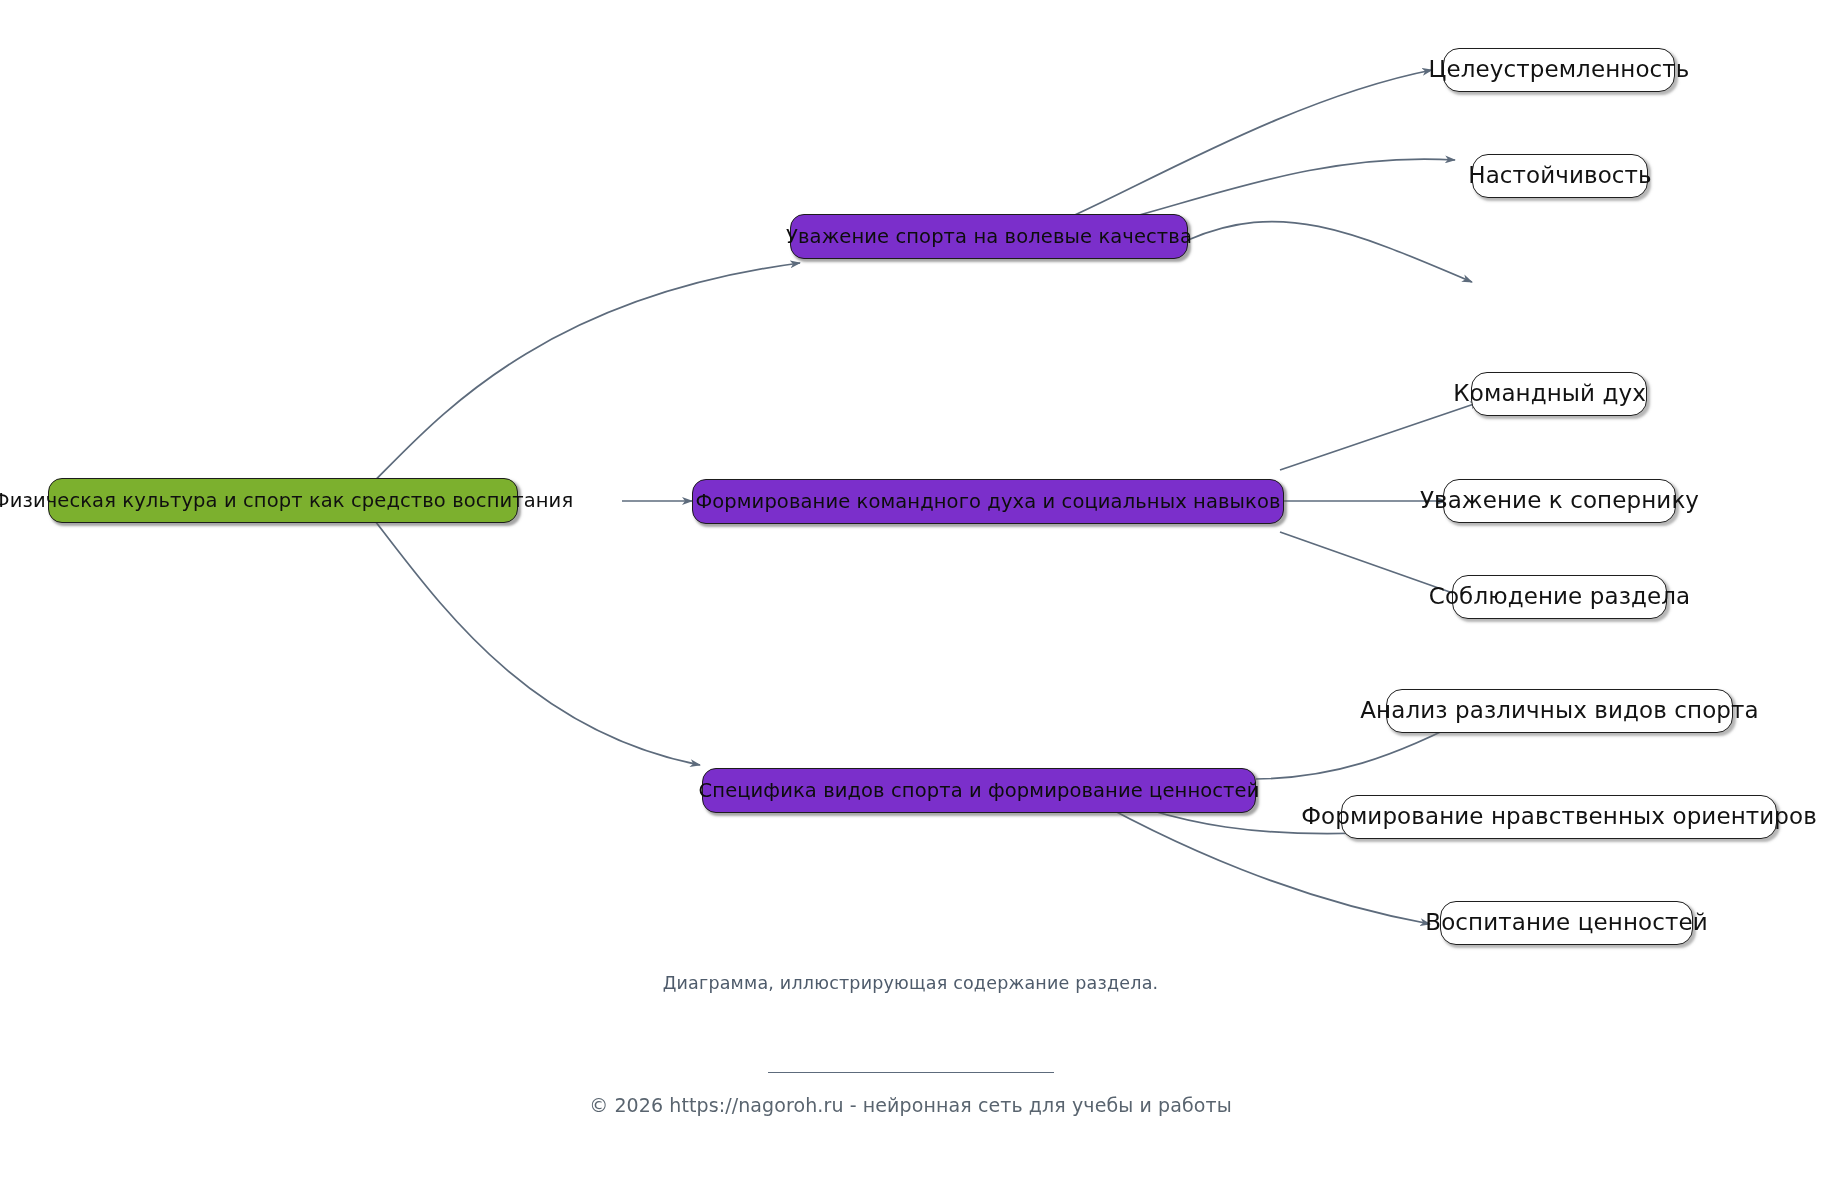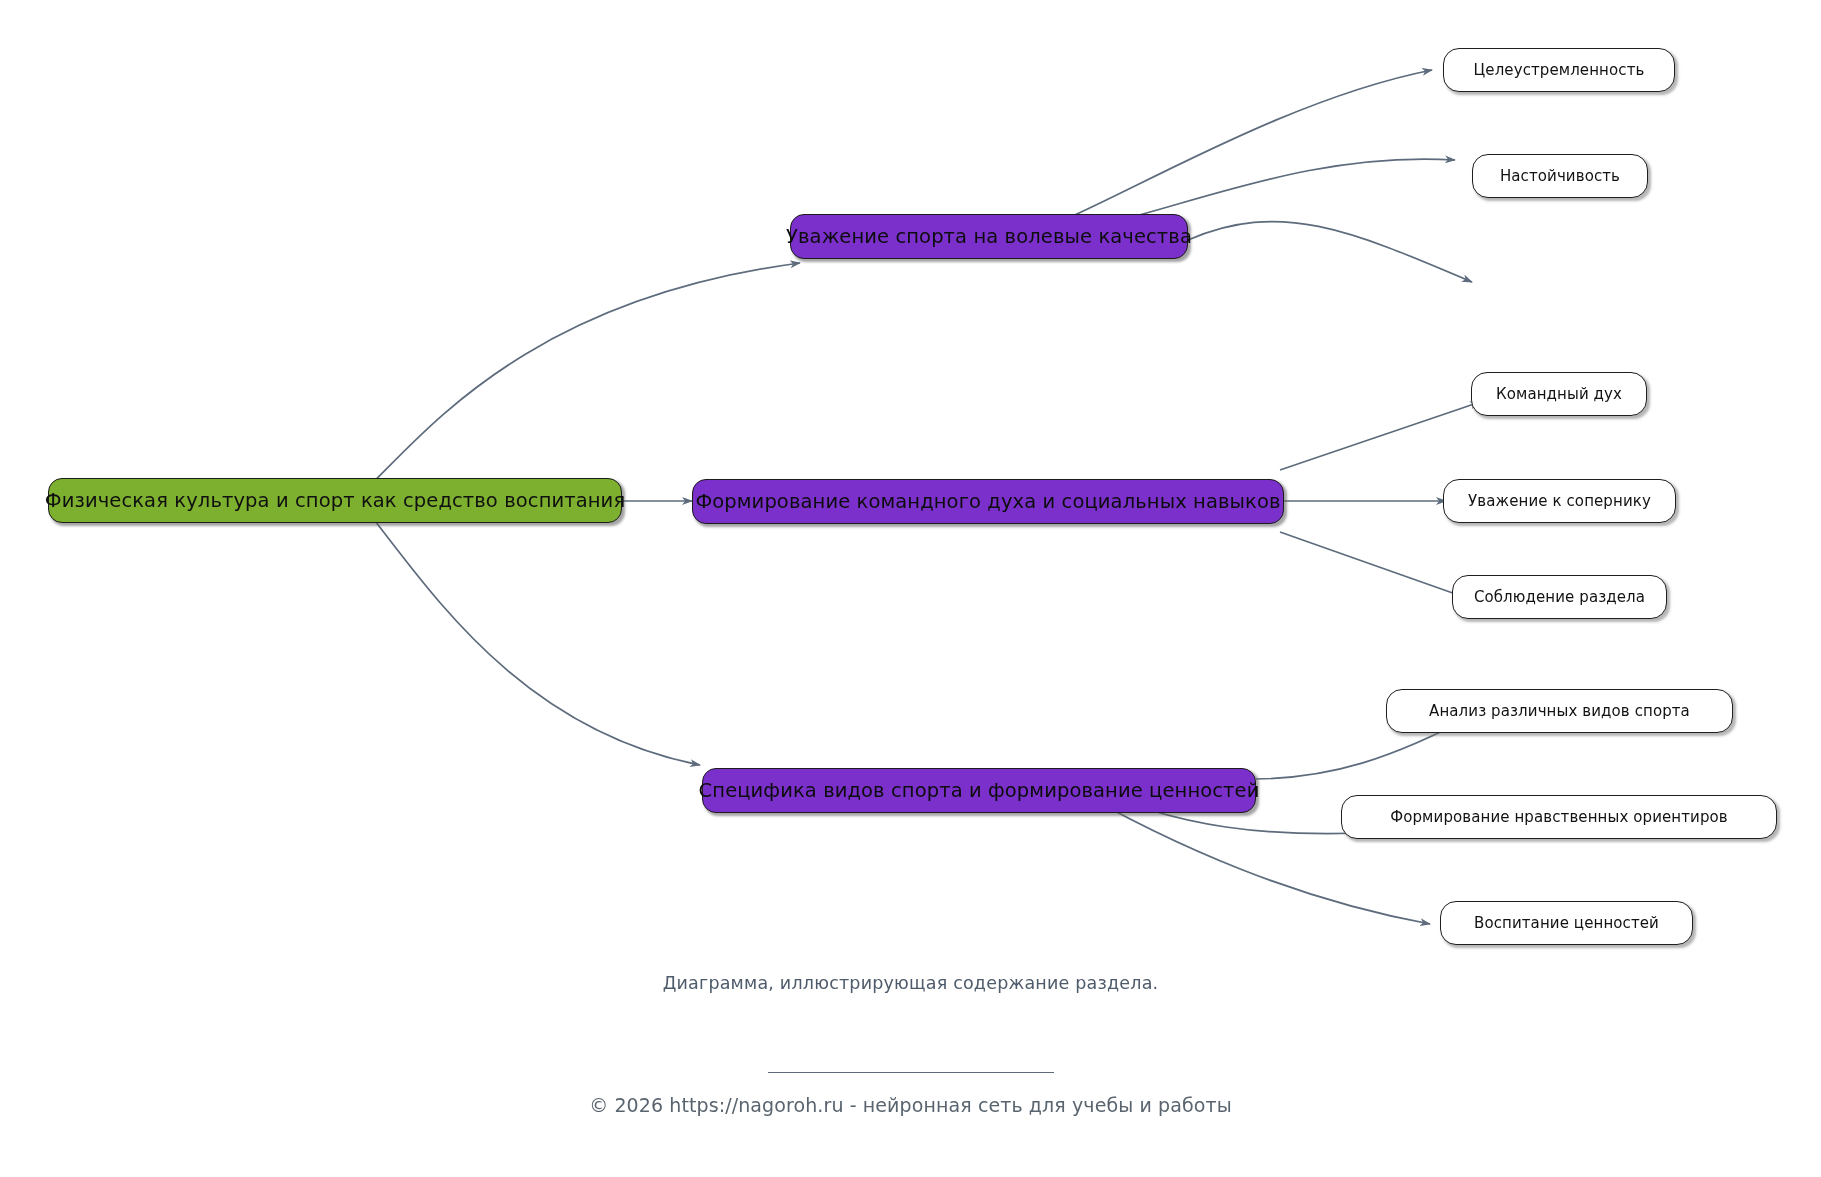--- a/index.html
+++ b/index.html
@@ -48,21 +48,21 @@
     background: #7b2fcb;
     border: 1.6px solid #1c1c1c;
     color: #0d0d0d;
     font-size: 19.5px;
     box-shadow: 2.5px 2.5px 2.5px rgba(90,90,90,0.55);
   }
   .node-leaf {
     background: #ffffff;
     border: 1.7px solid #1f1f1f;
     color: #121212;
-    font-size: 15px;
+    font-size: 23px;
     border-radius: 16px;
     box-shadow: 2.5px 2.5px 2.5px rgba(110,110,110,0.5);
   }
   .footer {
     position: absolute;
     left: 0;
     width: 1821px;
     text-align: center;
   }
   #footer-caption {
@@ -113,42 +113,42 @@
       <path d="M 1280,470 L 1480,402"></path>
       <path d="M 1284,501 L 1446,501"></path>
       <path d="M 1280,532 L 1464,597"></path>
 
       <path d="M 1256,779 C 1330,778 1390,760 1480,712"></path>
       <path d="M 1070,780 C 1180,830 1270,838 1386,832"></path>
       <path d="M 1062,782 C 1180,850 1300,900 1430,924"></path>
     </g>
   </svg>
 
-  <div class="node node-root" style="left:48px; top:478px; width:574px; height:45px;">
+  <div class="node node-root" style="left:48px; top:478px; width:470px; height:45px;">
     <span>Физическая культура и спорт как средство воспитания</span>
   </div>
 
   <div class="node node-branch" style="left:790px; top:214px; width:398px; height:45px;">
     <span>Уважение спорта на волевые качества</span>
   </div>
 
   <div class="node node-leaf" style="left:1443px; top:48px; width:232px; height:44px;">
     <span>Целеустремленность</span>
   </div>
 
   <div class="node node-leaf" style="left:1472px; top:154px; width:176px; height:44px;">
     <span>Настойчивость</span>
   </div>
 
 
   <div class="node node-branch" style="left:692px; top:479px; width:592px; height:45px;">
     <span>Формирование командного духа и социальных навыков</span>
   </div>
 
-  <div class="node node-leaf" style="left:1471px; top:372px; width:176px; height:44px;">
+  <div class="node node-leaf" style="left:1471px; top:372px; width:176px; height:44px;justify-content:flex-end;">
     <span>Командный дух</span>
   </div>
 
   <div class="node node-leaf" style="left:1443px; top:479px; width:233px; height:44px;">
     <span>Уважение к сопернику</span>
   </div>
 
   <div class="node node-leaf" style="left:1452px; top:575px; width:215px; height:44px;">
     <span>Соблюдение раздела</span>
   </div>

